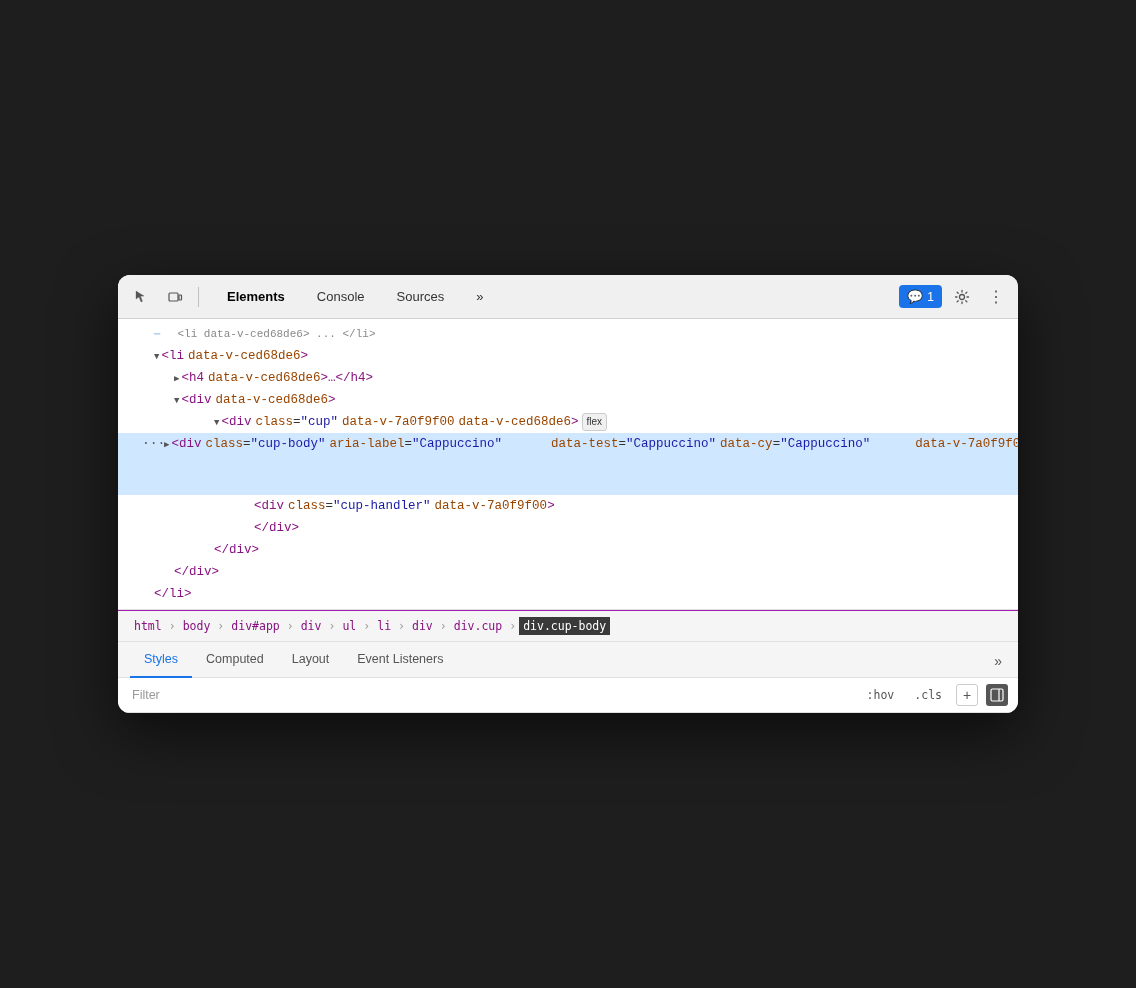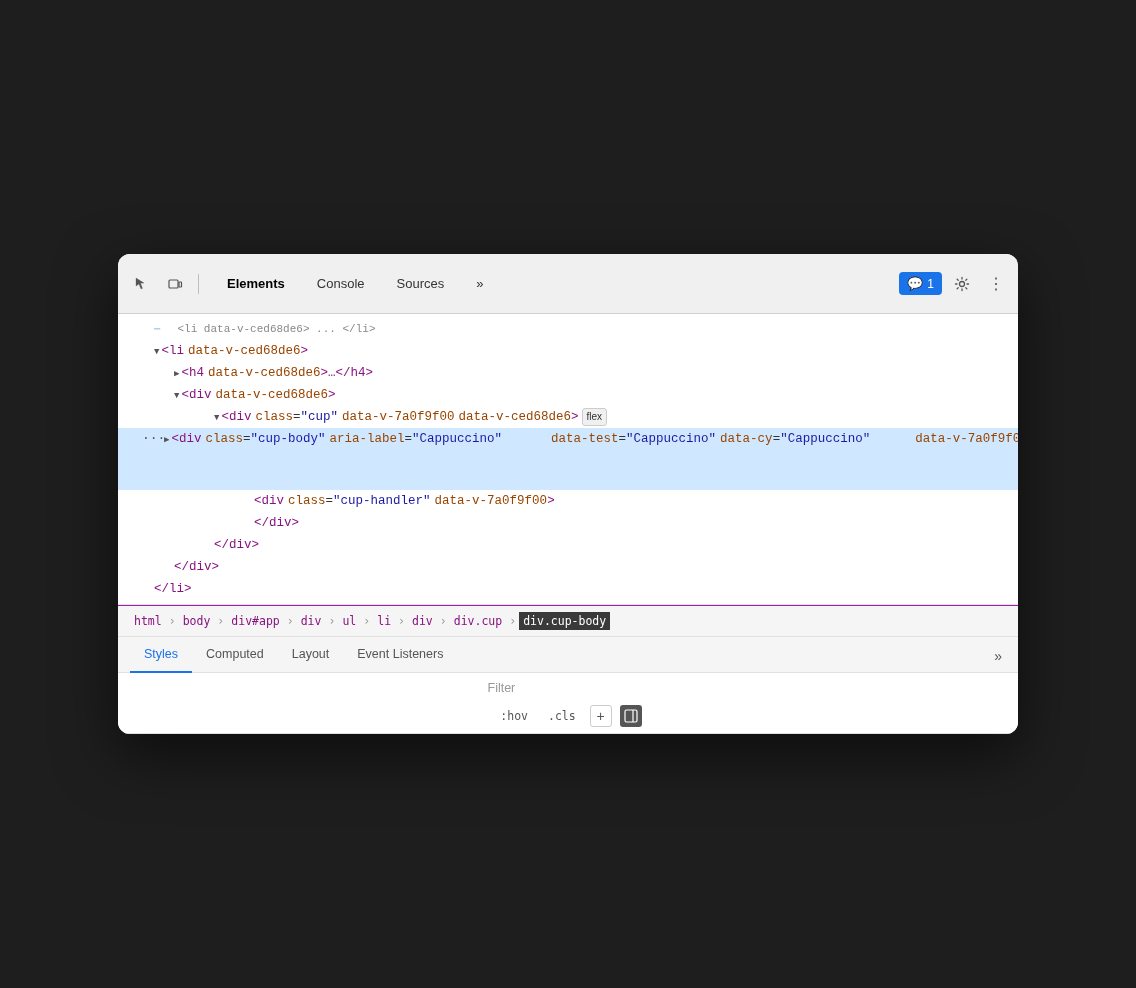--- a/index.html
+++ b/index.html
@@ -57,21 +57,21 @@
       font-weight: 600;
       letter-spacing: 0.2px;
     }
 
     
     .toolbar {
       background: #f0f0f0;
       border-bottom: 1px solid #d0d0d0;
       display: flex;
       align-items: center;
-      height: 60px;
+      height: 44px;
       padding: 0 8px;
       gap: 4px;
     }
 
     .toolbar-icon-btn {
       width: 30px;
       height: 30px;
       display: flex;
       align-items: center;
       justify-content: center;
@@ -279,21 +279,20 @@
     }
 
     
     .filter-bar {
       background: #ffffff;
       border-bottom: 1px solid #e0e0e0;
       display: flex;
       align-items: center;
       padding: 6px 10px;
       gap: 8px;
-      flex-direction: column;
     }
 
     .filter-input {
       flex: 1;
       border: none;
       outline: none;
       font-size: 12.5px;
       color: #333;
       font-family: inherit;
       padding: 2px 4px;

